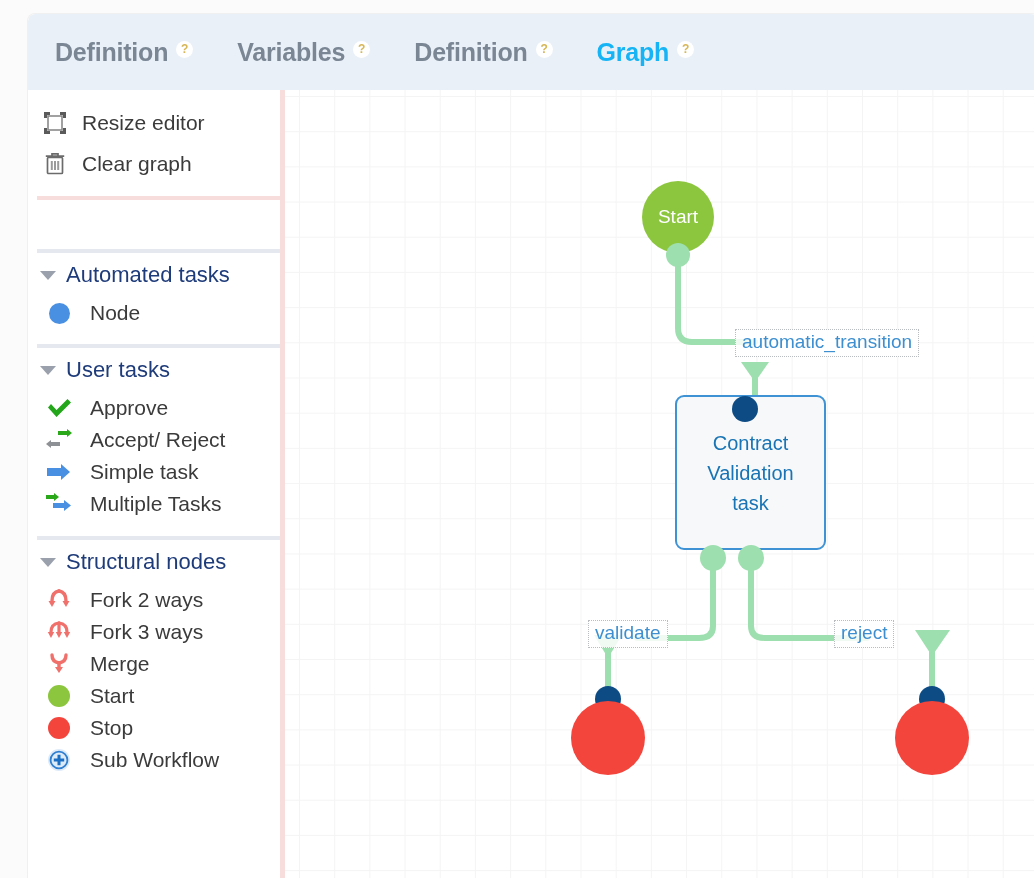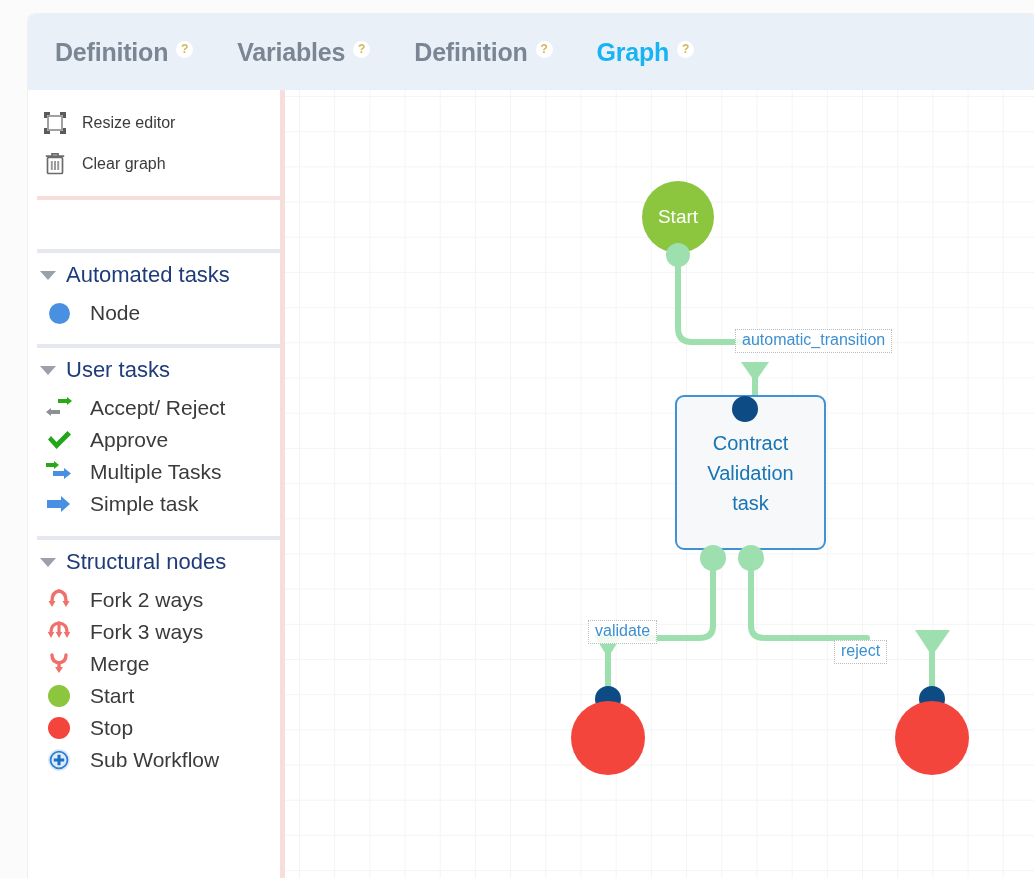--- a/index.html
+++ b/index.html
@@ -85,21 +85,21 @@
     z-index: 5;
   }
   .tool-row {
     display: flex;
     align-items: center;
     height: 41px;
     padding-left: 12px;
     cursor: pointer;
   }
   .tool-label {
-    font-size: 16px;
+    font-size: 21px;
     color: #3b3b3b;
     margin-left: 12px;
     white-space: nowrap;
   }
   .hr-pink {
     height: 4px;
     background: #f7dedd;
     margin: 12px 0 0 9px;
   }
   .spacer-block { height: 49px; }
@@ -191,21 +191,21 @@
     position: absolute;
     border-radius: 50%;
   }
   .port-green { background: #9ddfae; }
   .port-navy { background: #0d4b84; }
   .edge-label {
     position: absolute;
     border: 1px dotted #b9bcc0;
     background: rgba(255,255,255,0.85);
     color: #3d8fd0;
-    font-size: 16px;
+    font-size: 19px;
     padding: 1px 6px 3px 6px;
     white-space: nowrap;
     cursor: text;
   }
   svg.wires {
     position: absolute;
     left: 0; top: 0;
     width: 100%; height: 100%;
     pointer-events: none;
   }
@@ -297,54 +297,54 @@
 
       <div class="hr-gray" style="margin-top:15px;"></div>
 
       <div class="section-head">
         <span class="caret"></span>
         <span class="section-title">User tasks</span>
       </div>
 
       <div class="palette-row">
         <span class="palette-icon">
+          <svg width="25" height="20" viewBox="0 0 25 20">
+            <path d="M1 9.5 L4 6 L9.5 12 L20.5 1 L24 4.5 L9.5 19 Z" fill="#23a61a"></path>
+          </svg>
+        </span>
+        <span class="palette-label">Approve</span>
+      </div>
+
+      <div class="palette-row">
+        <span class="palette-icon">
           <svg width="26" height="22" viewBox="0 0 26 22">
             <path d="M12 2 H21 L21 0 L26 4 L21 8 L21 6 H12 Z" fill="#2aa81a"></path>
             <path d="M14 13 H5 L5 11 L0 15 L5 19 L5 17 H14 Z" fill="#8d9196"></path>
           </svg>
         </span>
         <span class="palette-label">Accept/ Reject</span>
       </div>
 
       <div class="palette-row">
         <span class="palette-icon">
-          <svg width="25" height="20" viewBox="0 0 25 20">
-            <path d="M1 9.5 L4 6 L9.5 12 L20.5 1 L24 4.5 L9.5 19 Z" fill="#23a61a"></path>
-          </svg>
-        </span>
-        <span class="palette-label">Approve</span>
+          <svg width="26" height="20" viewBox="0 0 26 20">
+            <path d="M1 6 H15 L15 2 L24 10 L15 18 L15 14 H1 Z" fill="#4a90e2"></path>
+          </svg>
+        </span>
+        <span class="palette-label">Simple task</span>
       </div>
 
       <div class="palette-row">
         <span class="palette-icon">
           <svg width="26" height="22" viewBox="0 0 26 22">
             <path d="M0 2 H8 L8 0 L13 4 L8 8 L8 6 H0 Z" fill="#2aa81a"></path>
             <path d="M7 10 H18 L18 7 L25 12.5 L18 18 L18 15 H7 Z" fill="#4a90e2"></path>
           </svg>
         </span>
         <span class="palette-label">Multiple Tasks</span>
-      </div>
-
-      <div class="palette-row">
-        <span class="palette-icon">
-          <svg width="26" height="20" viewBox="0 0 26 20">
-            <path d="M1 6 H15 L15 2 L24 10 L15 18 L15 14 H1 Z" fill="#4a90e2"></path>
-          </svg>
-        </span>
-        <span class="palette-label">Simple task</span>
       </div>
 
       <div class="hr-gray" style="margin-top:16px;"></div>
 
       <div class="section-head">
         <span class="caret"></span>
         <span class="section-title">Structural nodes</span>
       </div>
 
       <div class="palette-row">
@@ -452,21 +452,21 @@
 task</span>
       </div>
       <span class="port port-navy" style="left:447px; top:306px; width:26px; height:26px;"></span>
       <span class="port port-green" style="left:415px; top:455px; width:26px; height:26px;"></span>
       <span class="port port-green" style="left:453px; top:455px; width:26px; height:26px;"></span>
 
       <div class="edge-label" style="left:303px; top:530px;">
         <span>validate</span>
       </div>
 
-      <div class="edge-label" style="left:549px; top:530px;margin-top:20px;">
+      <div class="edge-label" style="left:549px; top:530px;">
         <span>reject</span>
       </div>
 
       <span class="port port-navy" style="left:310px; top:596px; width:26px; height:26px;"></span>
       <div class="node circle-node" style="left:286px; top:611px; width:74px; height:74px; background:#f4453d;">
         <span></span>
       </div>
 
       <span class="port port-navy" style="left:634px; top:596px; width:26px; height:26px;"></span>
       <div class="node circle-node" style="left:610px; top:611px; width:74px; height:74px; background:#f4453d;">

